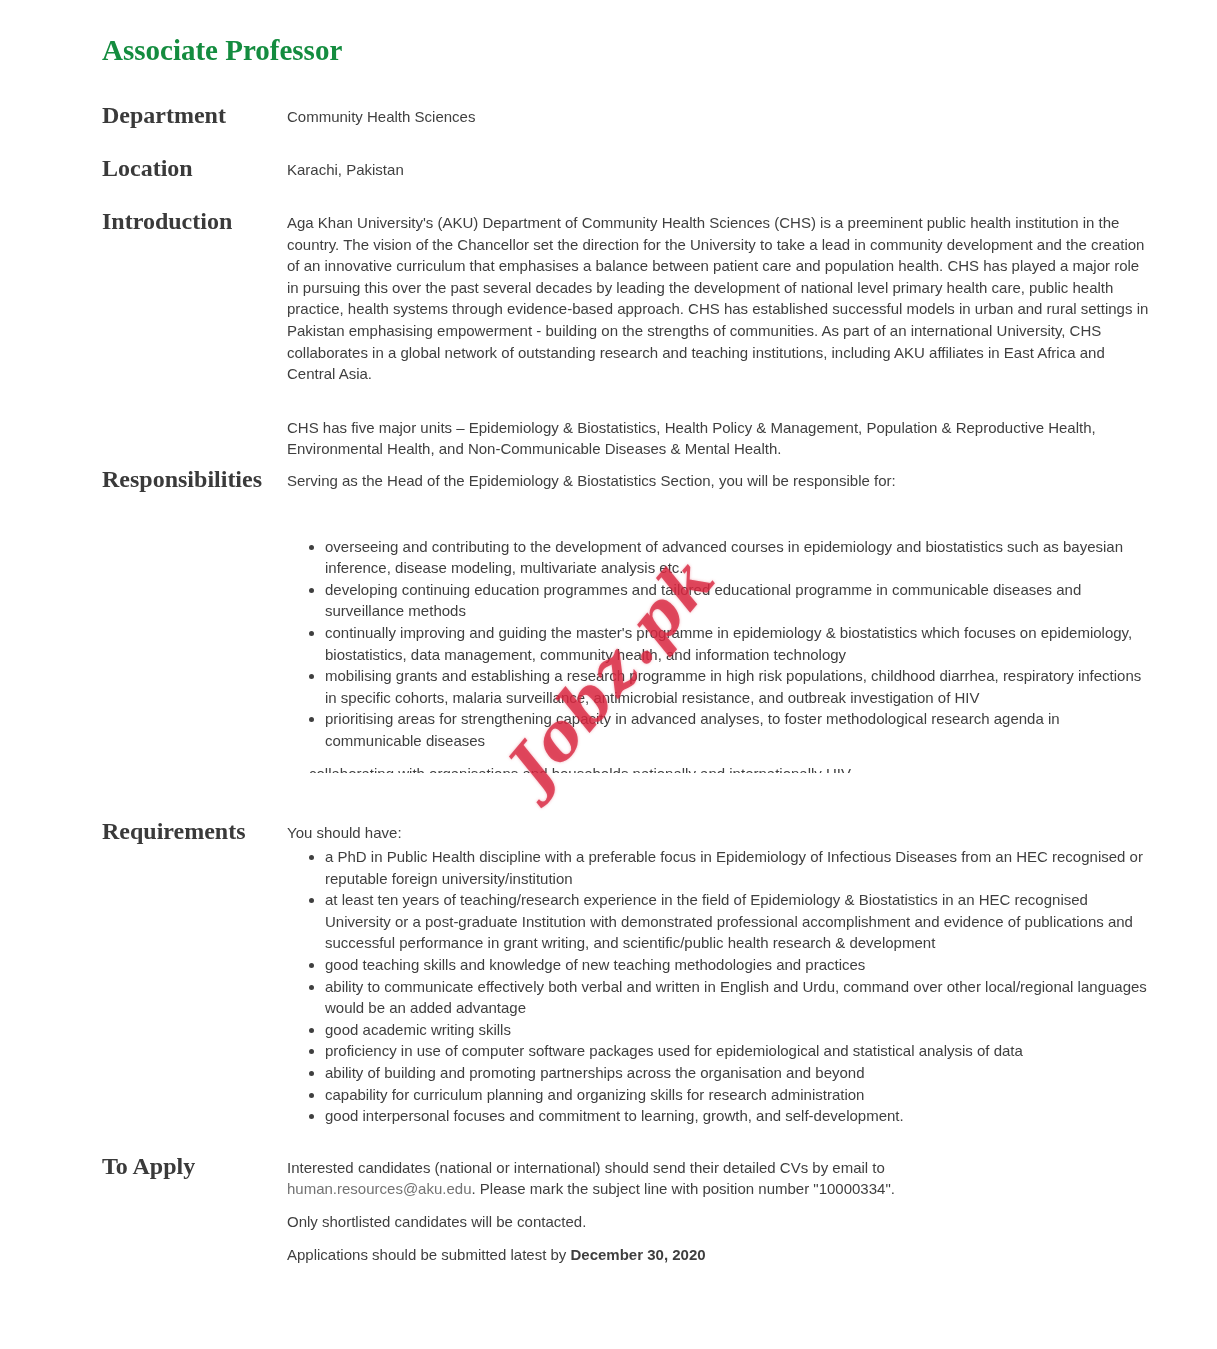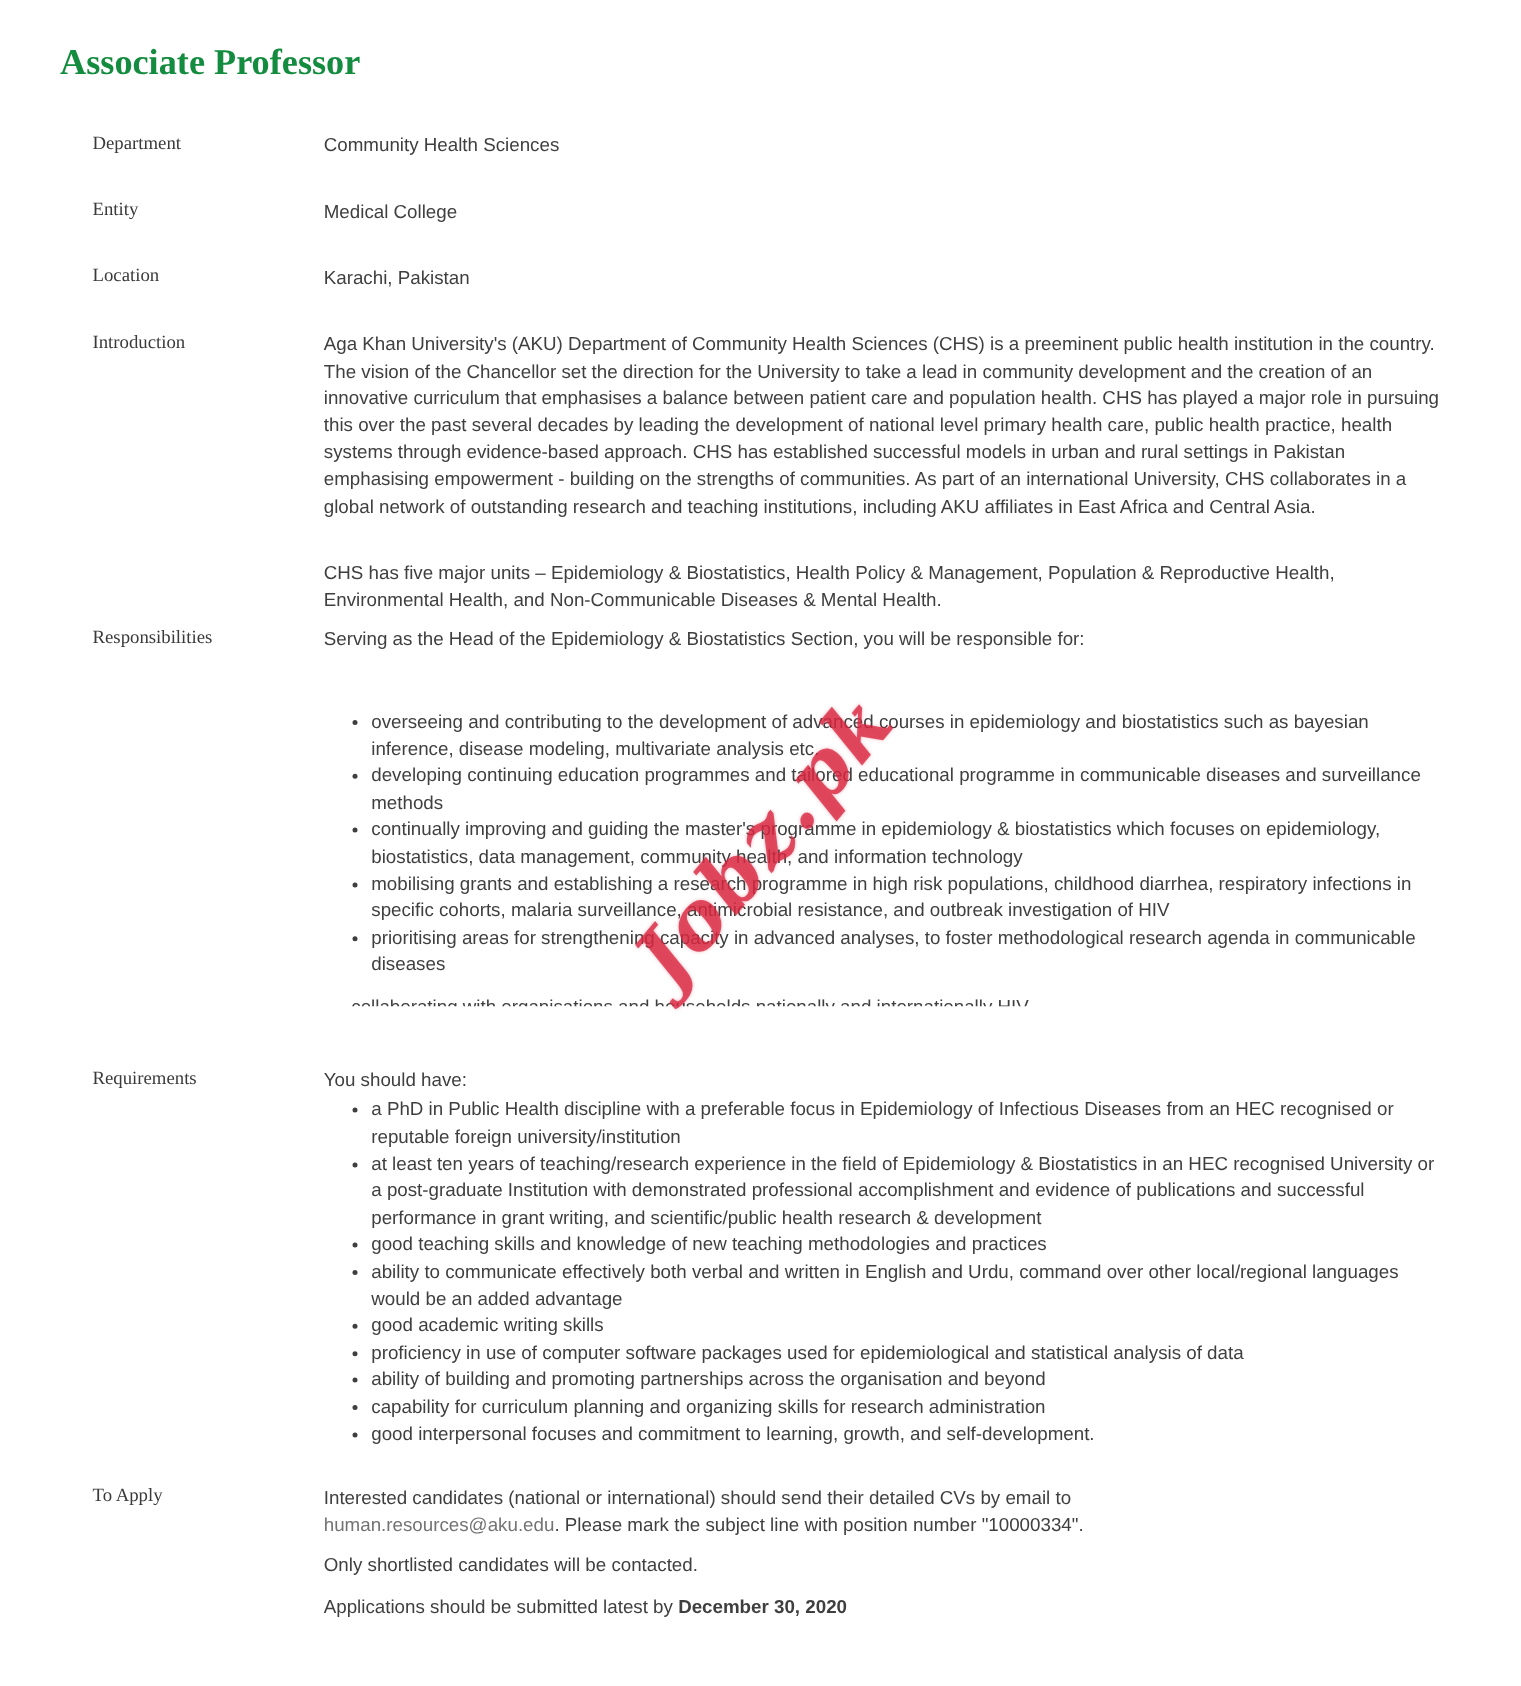--- a/index.html
+++ b/index.html
@@ -8,40 +8,39 @@
     position: relative;
     width: 1217px;
     height: 1349px;
     overflow: hidden;
     background: #ffffff;
     font-family: "Liberation Sans", sans-serif;
     color: #3f3f3f;
     font-size: 15px;
     line-height: 21.6px;
   }
-  .content { padding: 32px 62px 0 48px; }
+  .content { padding: 32px 62px 0 102px; }
 
   h1.page-title {
     font-family: "Liberation Serif", serif;
     font-size: 29px;
     line-height: 36px;
     font-weight: 700;
     color: #148c3f;
     margin: 0 0 34px 0;
   }
 
   .row { display: flex; align-items: flex-start; }
   .row .label {
     flex: 0 0 185px;
     font-family: "Liberation Serif", serif;
-    font-weight: 400;
-    font-size: 15px;
+    font-weight: 700;
+    font-size: 24px;
     line-height: 26px;
     color: #3a3a3a;
-    margin-left: 26px;
   }
   .row .value { flex: 1 1 auto; padding-top: 4px; }
 
   .field-row { margin-bottom: 27px; }
 
   .section-intro-row { margin-bottom: 6px; }
   .section-intro-row p { margin: 0 0 12px 0; }
   .section-intro-row p:last-child { margin-bottom: 0; margin-top: 32px; }
 
   .resp-row { margin-bottom: 45px; }
@@ -93,24 +92,20 @@
 
   <div class="content">
 
     <h1 class="page-title">Associate Professor</h1>
 
     <div class="row field-row">
       <div class="label">Department</div>
       <div class="value">Community Health Sciences</div>
     </div>
 
-    <div class="row field-row">
-      <div class="label">Entity</div>
-      <div class="value">Medical College</div>
-    </div>
 
     <div class="row field-row">
       <div class="label">Location</div>
       <div class="value">Karachi, Pakistan</div>
     </div>
 
     <div class="row section-intro-row">
       <div class="label">Introduction</div>
       <div class="value">
         <p>Aga Khan University's (AKU) Department of Community Health Sciences (CHS) is a preeminent public health institution in the country. The vision of the Chancellor set the direction for the University to take a lead in community development and the creation of an innovative curriculum that emphasises a balance between patient care and population health. CHS has played a major role in pursuing this over the past several decades by leading the development of national level primary health care, public health practice, health systems through evidence-based approach. CHS has established successful models in urban and rural settings in Pakistan emphasising empowerment - building on the strengths of communities. As part of an international University, CHS collaborates in a global network of outstanding research and teaching institutions, including AKU affiliates in East Africa and Central Asia.</p>

